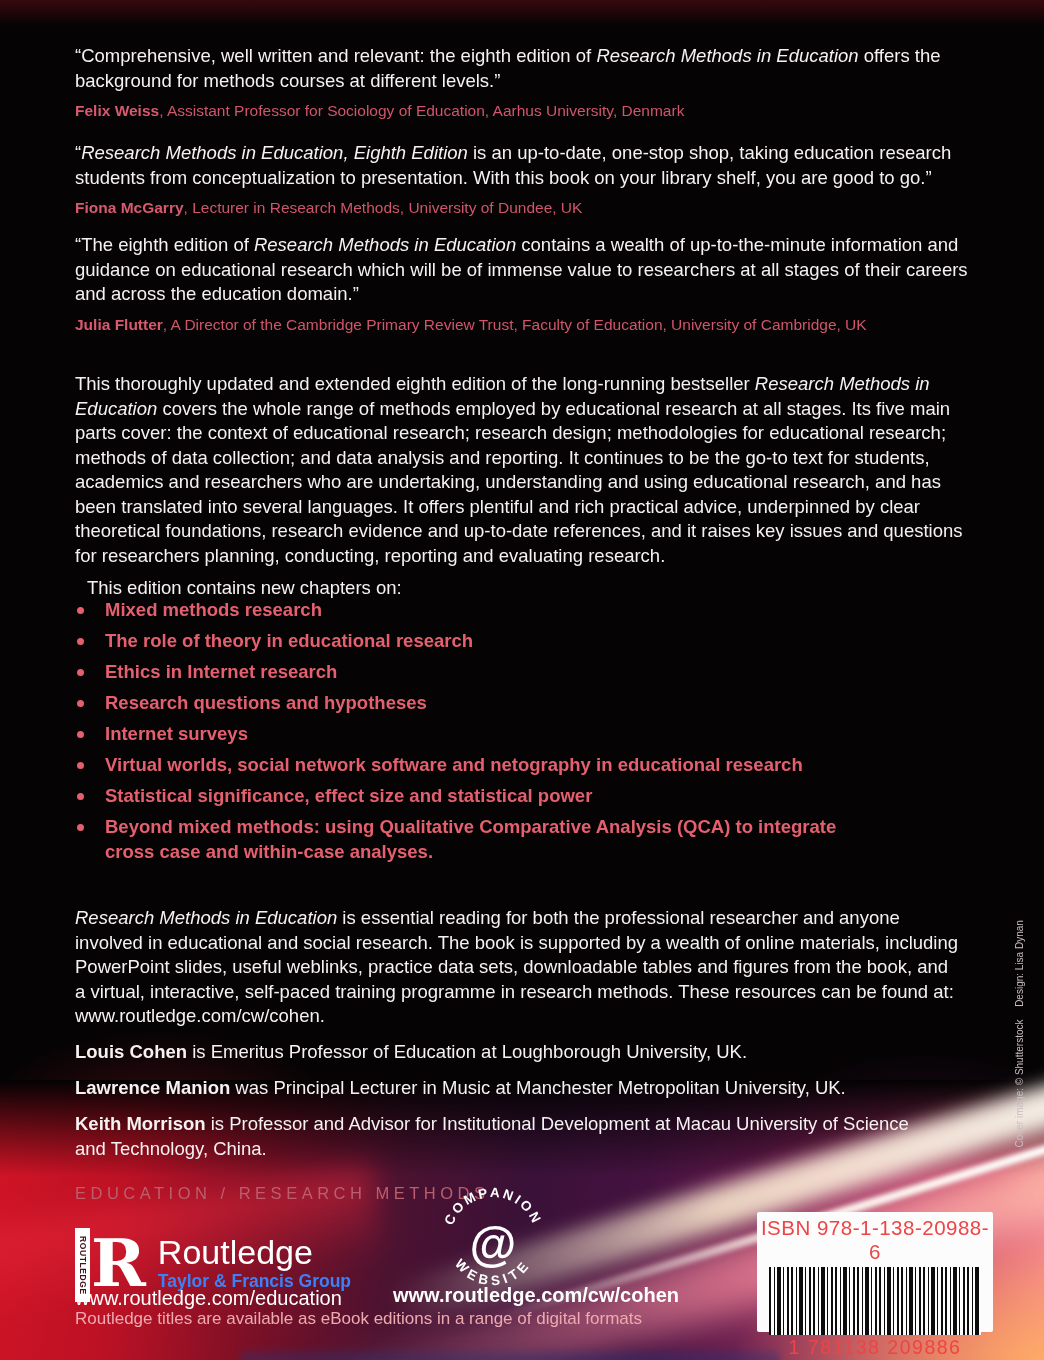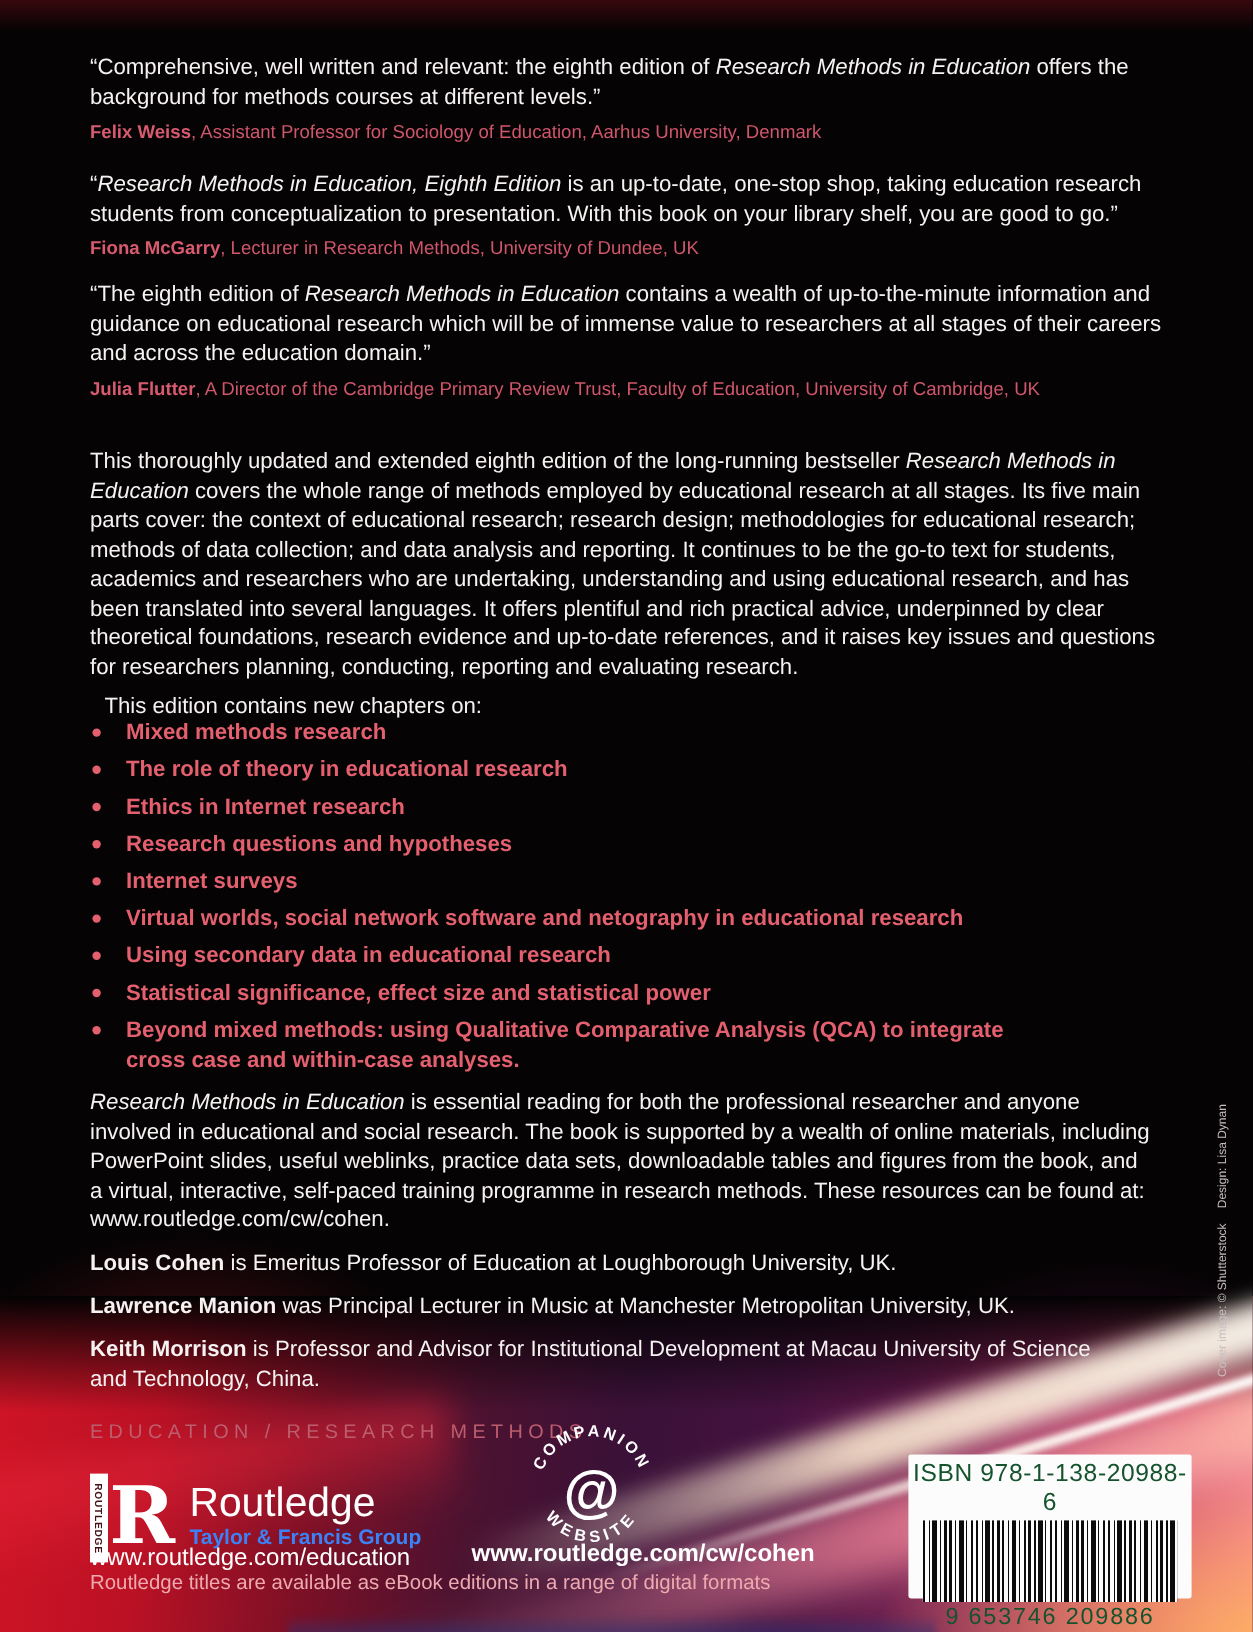--- a/index.html
+++ b/index.html
@@ -65,21 +65,21 @@
   .logo-name{font-size:34px;line-height:36px;color:#fff;}
   .logo-group{font-size:17.5px;font-weight:700;color:#3b82f6;margin-top:1px;}
   .url1{position:absolute;left:75px;top:1287px;font-size:20px;color:#fff;}
   .ebook{position:absolute;left:75px;top:1309px;font-size:17px;color:#eeaab0;}
   .companion{position:absolute;left:437px;top:1184px;width:112px;height:112px;}
   .companion text{fill:#fff;font-family:"Liberation Sans", sans-serif;font-weight:700;}
   .url2{position:absolute;left:393px;top:1284px;font-size:20px;font-weight:700;color:#fff;}
   .informa{position:absolute;left:757px;top:1194px;width:236px;text-align:right;font-size:15px;color:#fff;margin-top:42px;}
   .informa b{font-weight:700;}
   .barcode{position:absolute;left:757px;top:1212px;width:236px;height:120px;background:#fcfcfc;
-    border-radius:2px;color:#14532d;text-align:center;}
+    border-radius:2px;color:#ef4444;text-align:center;}
   .isbn{font-size:20.5px;letter-spacing:.5px;padding-top:4px;}
   .bars{height:68px;margin:3px 12px 0 12px;
     background:repeating-linear-gradient(to right,
       #0b0b0b 0 2px, #fcfcfc 2px 5px, #0b0b0b 5px 6px, #fcfcfc 6px 8px,
       #0b0b0b 8px 12px, #fcfcfc 12px 14px, #0b0b0b 14px 15px, #fcfcfc 15px 18px,
       #0b0b0b 18px 20px, #fcfcfc 20px 22px);}
   .digits{font-size:19.5px;letter-spacing:1.5px;margin-top:1px;}
   .credit{position:absolute;width:170px;text-align:center;font-size:10px;color:#c9bec0;
     transform:rotate(-90deg);}
   .credit-design{left:934px;top:958px;}
@@ -126,21 +126,20 @@
     <p class="intro">This edition contains new chapters on:</p>
   </div>
   <div class="blk" style="top:598px;">
     <ul class="chapters">
       <li><span class="dot"></span><span>Mixed methods research</span></li>
       <li><span class="dot"></span><span>The role of theory in educational research</span></li>
       <li><span class="dot"></span><span>Ethics in Internet research</span></li>
       <li><span class="dot"></span><span>Research questions and hypotheses</span></li>
       <li><span class="dot"></span><span>Internet surveys</span></li>
       <li><span class="dot"></span><span>Virtual worlds, social network software and netography in educational research</span></li>
-      <li><span class="dot"></span><span>Using secondary data in educational research</span></li>
       <li><span class="dot"></span><span>Statistical significance, effect size and statistical power</span></li>
       <li><span class="dot"></span><span>Beyond mixed methods: using Qualitative Comparative Analysis (QCA) to integrate cross case and within-case analyses.</span></li>
     </ul>
   </div>
 
   <div class="blk" style="top:906px;width:888px;">
     <p class="body"><em>Research Methods in Education</em><span> is essential reading for both the professional researcher and anyone involved in educational and social research. The book is supported by a wealth of online materials, including PowerPoint slides, useful weblinks, practice data sets, downloadable tables and figures from the book, and a virtual, interactive, self-paced training programme in research methods. These resources can be found at: www.routledge.com/cw/cohen.</span></p>
   </div>
 
   <div class="blk" style="top:1040px;width:860px;">
@@ -180,19 +179,19 @@
     <text style="font-size:13.5px;letter-spacing:4.2px;"><textPath href="#arcBot" startOffset="50%" text-anchor="middle">WEBSITE</textPath></text>
     <text x="56" y="60" text-anchor="middle" dominant-baseline="central" style="font-size:48px;">@</text>
   </svg>
 
   <div class="url2">www.routledge.com/cw/cohen</div>
 
   <div class="informa"><span>an </span><b>informa</b><span> business</span></div>
   <div class="barcode">
     <div class="isbn">ISBN 978-1-138-20988-6</div>
     <div class="bars"></div>
-    <div class="digits">9 653746 209886</div>
+    <div class="digits">1 781138 209886</div>
   </div>
 
   <div class="credit credit-design">Design: Lisa Dynan</div>
   <div class="credit credit-cover">Cover image: © Shutterstock</div>
 
 </div>
 
 </body></html>

